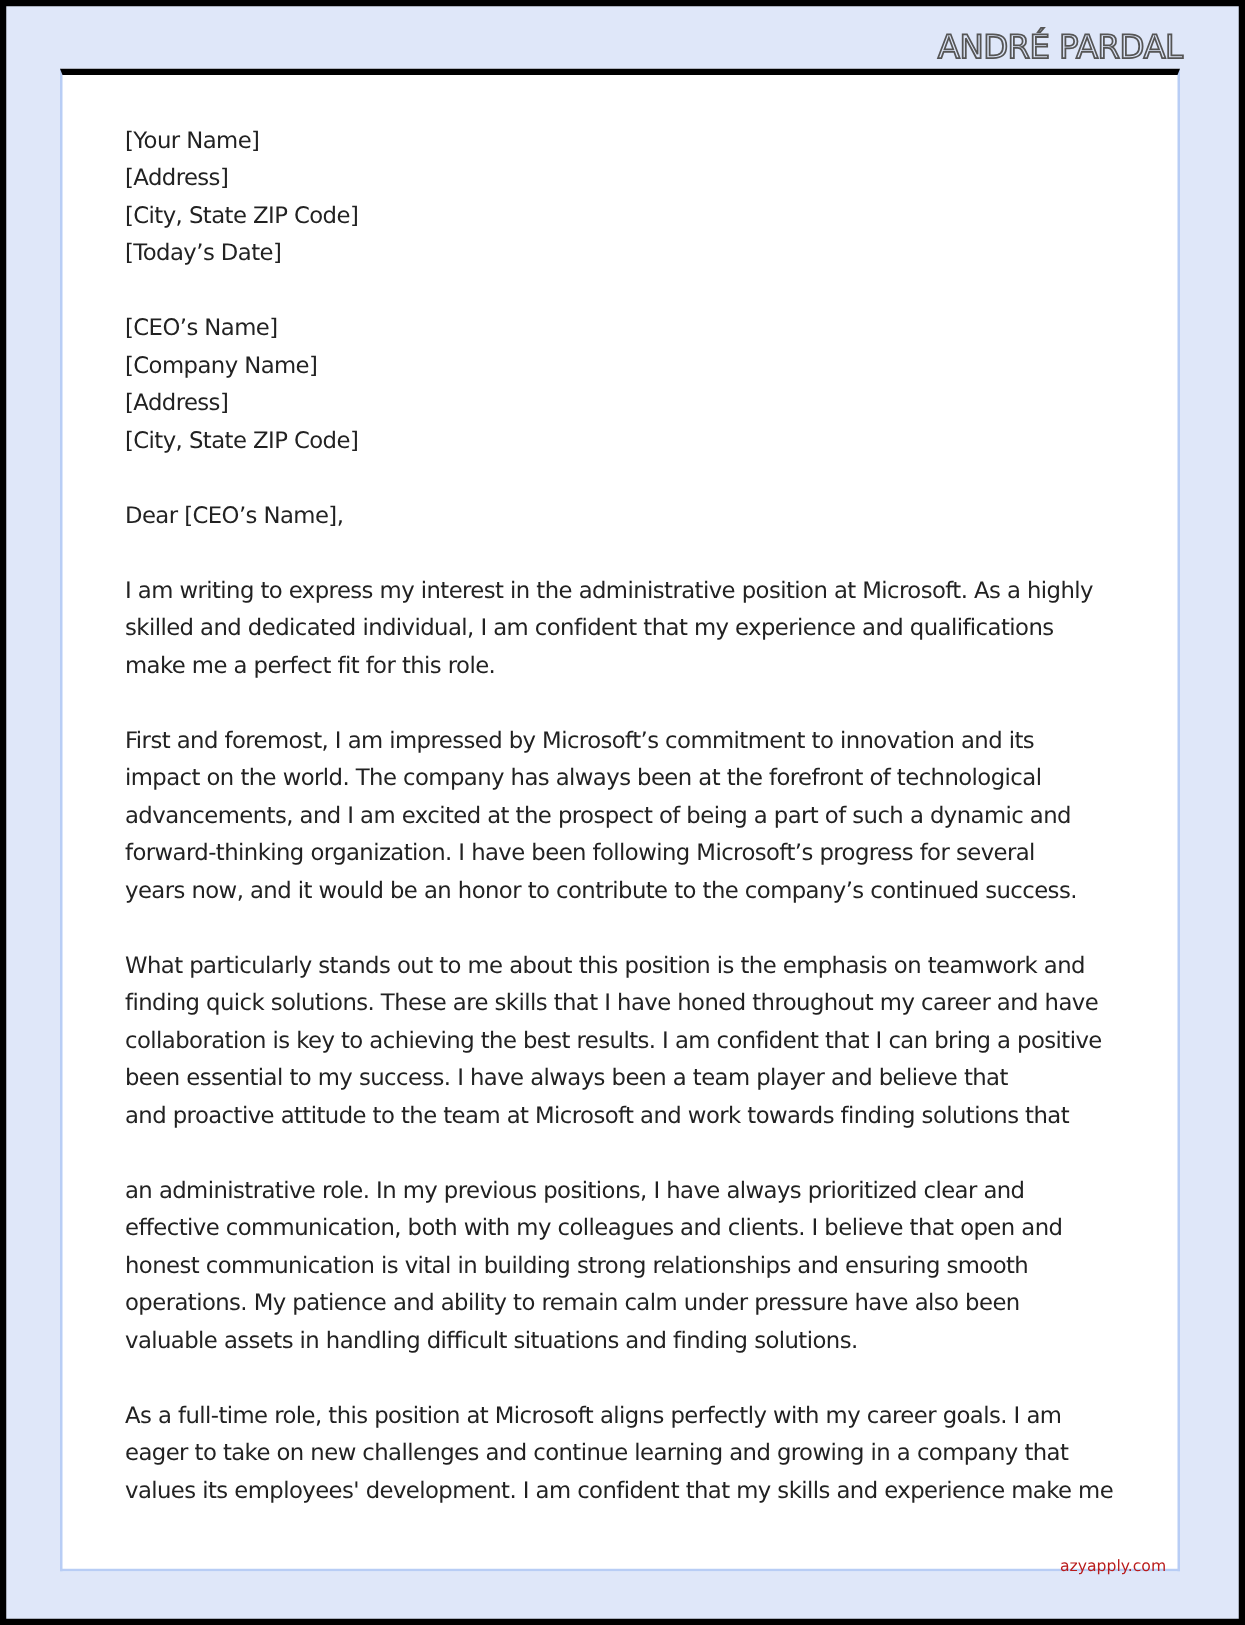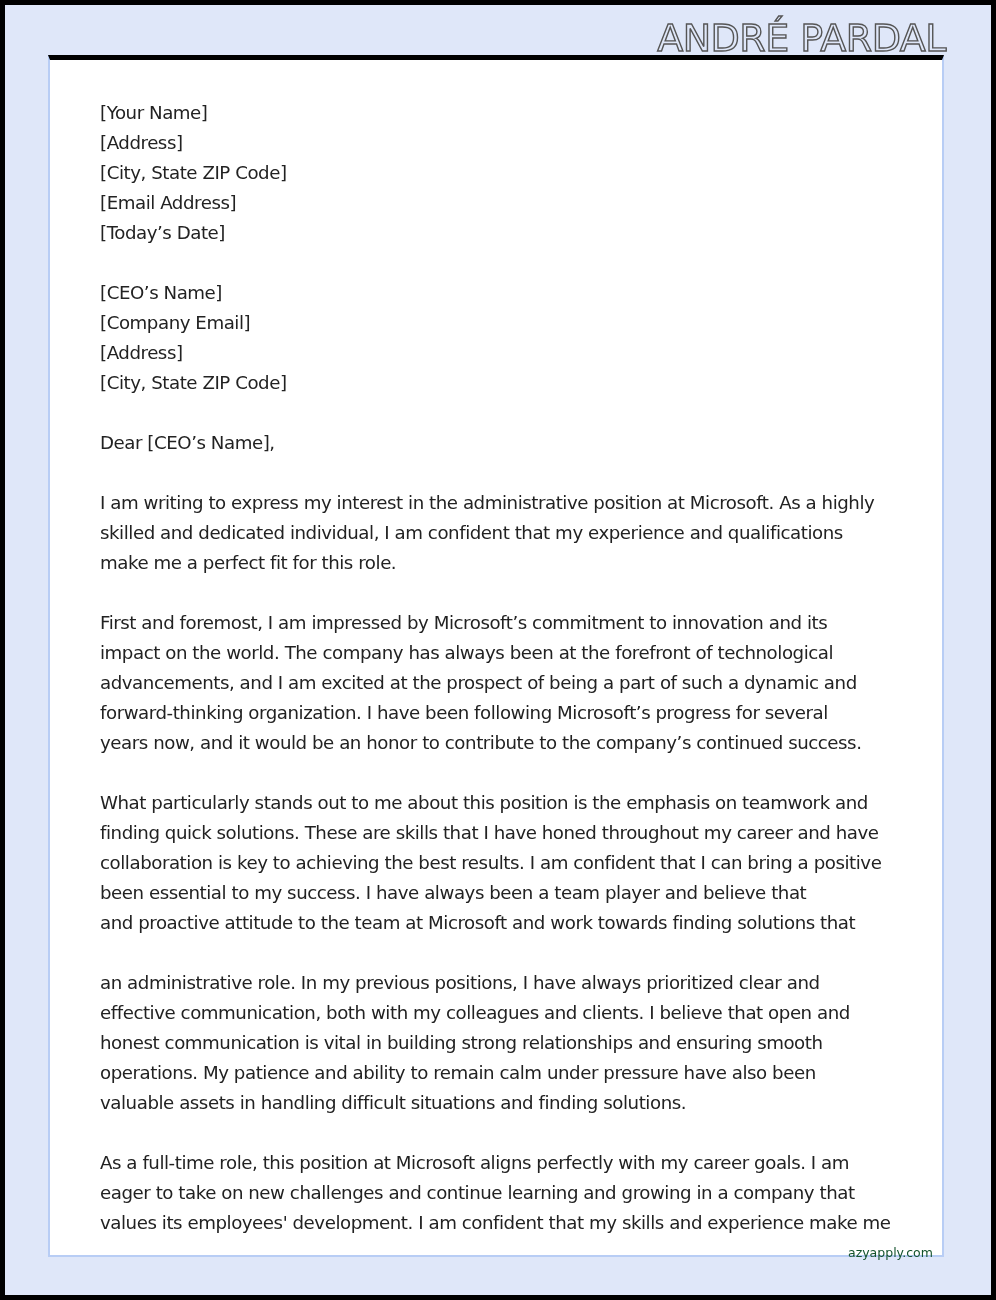--- a/index.html
+++ b/index.html
@@ -10,21 +10,21 @@
     font-family: "DejaVu Sans", sans-serif;
   }
   .frame {
     position: absolute; left: 5px; top: 5px; right: 5px; bottom: 5px;
     background: #dfe7f9;
     overflow: hidden;
   }
   .name-header {
     position: absolute; right: 45px; top: 11px;
     font-family: "DejaVu Sans", sans-serif;
-    font-size: 38px; letter-spacing: -0.5px;
+    font-size: 26px; letter-spacing: -0.5px;
     color: #dfe7f9;
     -webkit-text-stroke: 1.4px #555;
     line-height: 44px;
     white-space: nowrap;
   }
   .paper {
     position: absolute; left: 43px; top: 50px;
     width: 896px; height: 1202px;
     background: #fff;
     border-top: 5px solid #000;
@@ -39,44 +39,43 @@
     font-family: "DejaVu Sans", sans-serif;
     font-size: 18.2px; line-height: 30px;
     color: #222;
     letter-spacing: -0.45px;
   }
   .letter .line { display: block; white-space: nowrap; }
   .letter .gap { display: block; height: 30px; }
   .watermark {
     position: absolute; left: 843px; top: 1240px;
     font-family: "DejaVu Sans", sans-serif;
-    font-size: 12.5px; color: #14532d;
+    font-size: 12.5px; color: #b91c1c;
     white-space: nowrap;
   }
 </style>
 </head>
 <body>
 
 <div class="frame">
   <div class="name-header">ANDRÉ PARDAL</div>
 
   <div class="paper"></div>
 
   <div class="letter">
     <div>
       <span class="line">[Your Name]</span>
       <span class="line">[Address]</span>
       <span class="line">[City, State ZIP Code]</span>
-      <span class="line">[Email Address]</span>
       <span class="line">[Today’s Date]</span>
     </div>
     <span class="gap"></span>
     <div>
       <span class="line">[CEO’s Name]</span>
-      <span class="line">[Company Email]</span>
+      <span class="line">[Company Name]</span>
       <span class="line">[Address]</span>
       <span class="line">[City, State ZIP Code]</span>
     </div>
     <span class="gap"></span>
     <span class="line">Dear [CEO’s Name],</span>
     <span class="gap"></span>
 
     <div>
       <span class="line">I am writing to express my interest in the administrative position at Microsoft. As a highly</span>
       <span class="line">skilled and dedicated individual, I am confident that my experience and qualifications</span>

